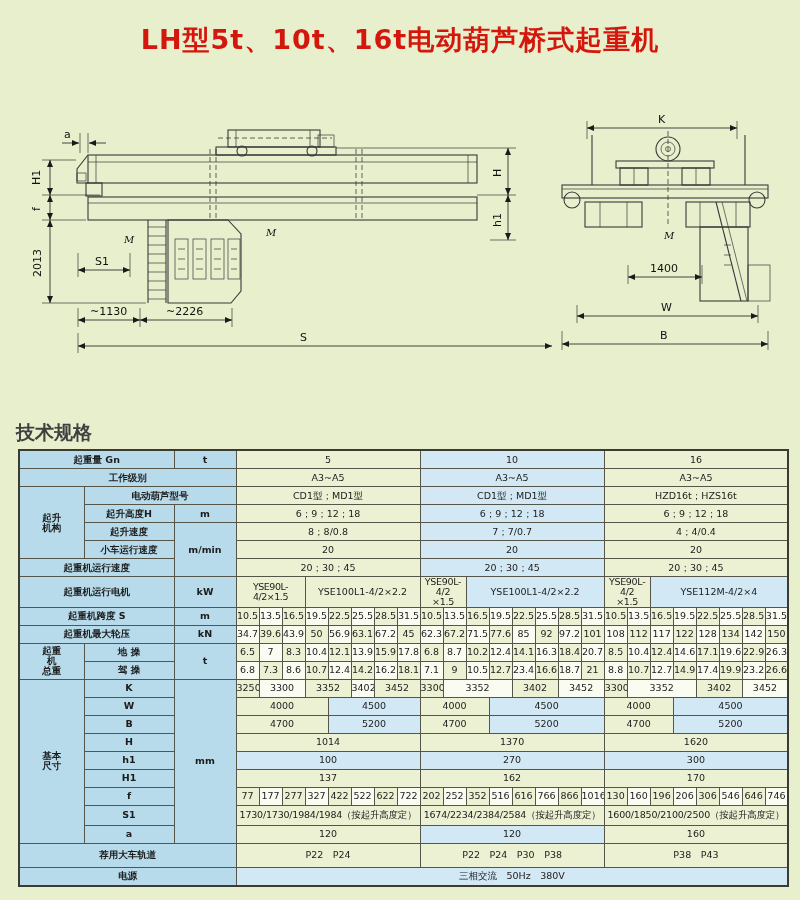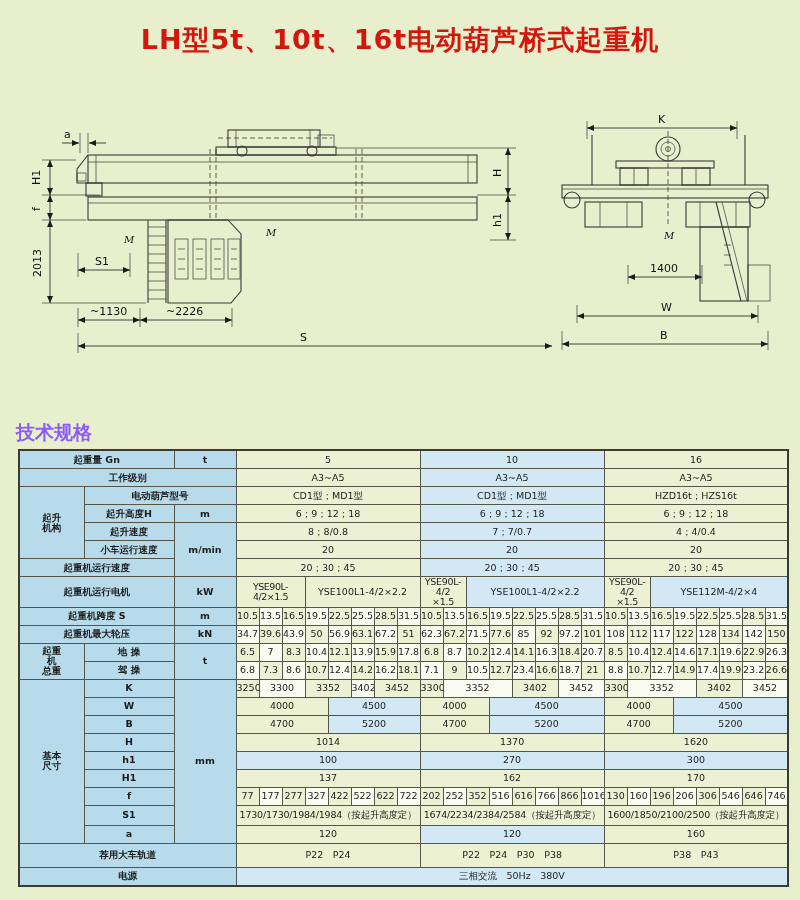--- a/index.html
+++ b/index.html
@@ -1,20 +1,20 @@
 <!DOCTYPE html>
 <html><head>
 <meta charset="utf-8">
 <style>
   html,body{margin:0;padding:0;}
   body{width:800px;height:900px;position:relative;background:#e8efcd;overflow:hidden;
        font-family:"DejaVu Sans",sans-serif;}
   .title{position:absolute;top:22px;left:0;width:800px;text-align:center;
          font-size:27px;font-weight:bold;color:#d3170c;letter-spacing:1px;}
-  .section-heading{position:absolute;top:420px;left:16px;font-size:19px;font-weight:bold;color:#8b5cf6;}
+  .section-heading{position:absolute;top:420px;left:16px;font-size:19px;font-weight:bold;color:#404040;}
   svg.drawing{position:absolute;top:105px;left:0;}
   .ln{stroke:#3a3a3a;fill:none;stroke-width:1.1;}
   .thin{stroke:#3a3a3a;fill:none;stroke-width:.7;}
   .dash{stroke:#3a3a3a;fill:none;stroke-width:.8;stroke-dasharray:5 3;}
   .dim{stroke:#1a1a1a;fill:none;stroke-width:.8;}
   .ext{stroke:#1a1a1a;fill:none;stroke-width:.6;}
   text.dt{font-family:"DejaVu Sans",sans-serif;font-size:11px;fill:#111;}
   text.m{font-family:"DejaVu Serif",serif;font-style:italic;font-size:10px;fill:#111;}
   table.spec{position:absolute;top:449px;left:18px;width:769px;border-collapse:collapse;
              table-layout:fixed;border:2px solid #3b3b33;}
@@ -291,21 +291,21 @@
       <tr>
         <td colspan="2" class="lbl">起重机最大轮压</td>
         <td class="lbl">kN</td>
         <td class="w">34.7</td>
         <td class="y">39.6</td>
         <td class="w">43.9</td>
         <td class="y">50</td>
         <td class="w">56.9</td>
         <td class="y">63.1</td>
         <td class="w">67.2</td>
-        <td class="y">51</td>
+        <td class="y">45</td>
         <td class="w">62.3</td>
         <td class="y">67.2</td>
         <td class="w">71.5</td>
         <td class="y">77.6</td>
         <td class="w">85</td>
         <td class="y">92</td>
         <td class="w">97.2</td>
         <td class="y">101</td>
         <td class="w">108</td>
         <td class="y">112</td>

